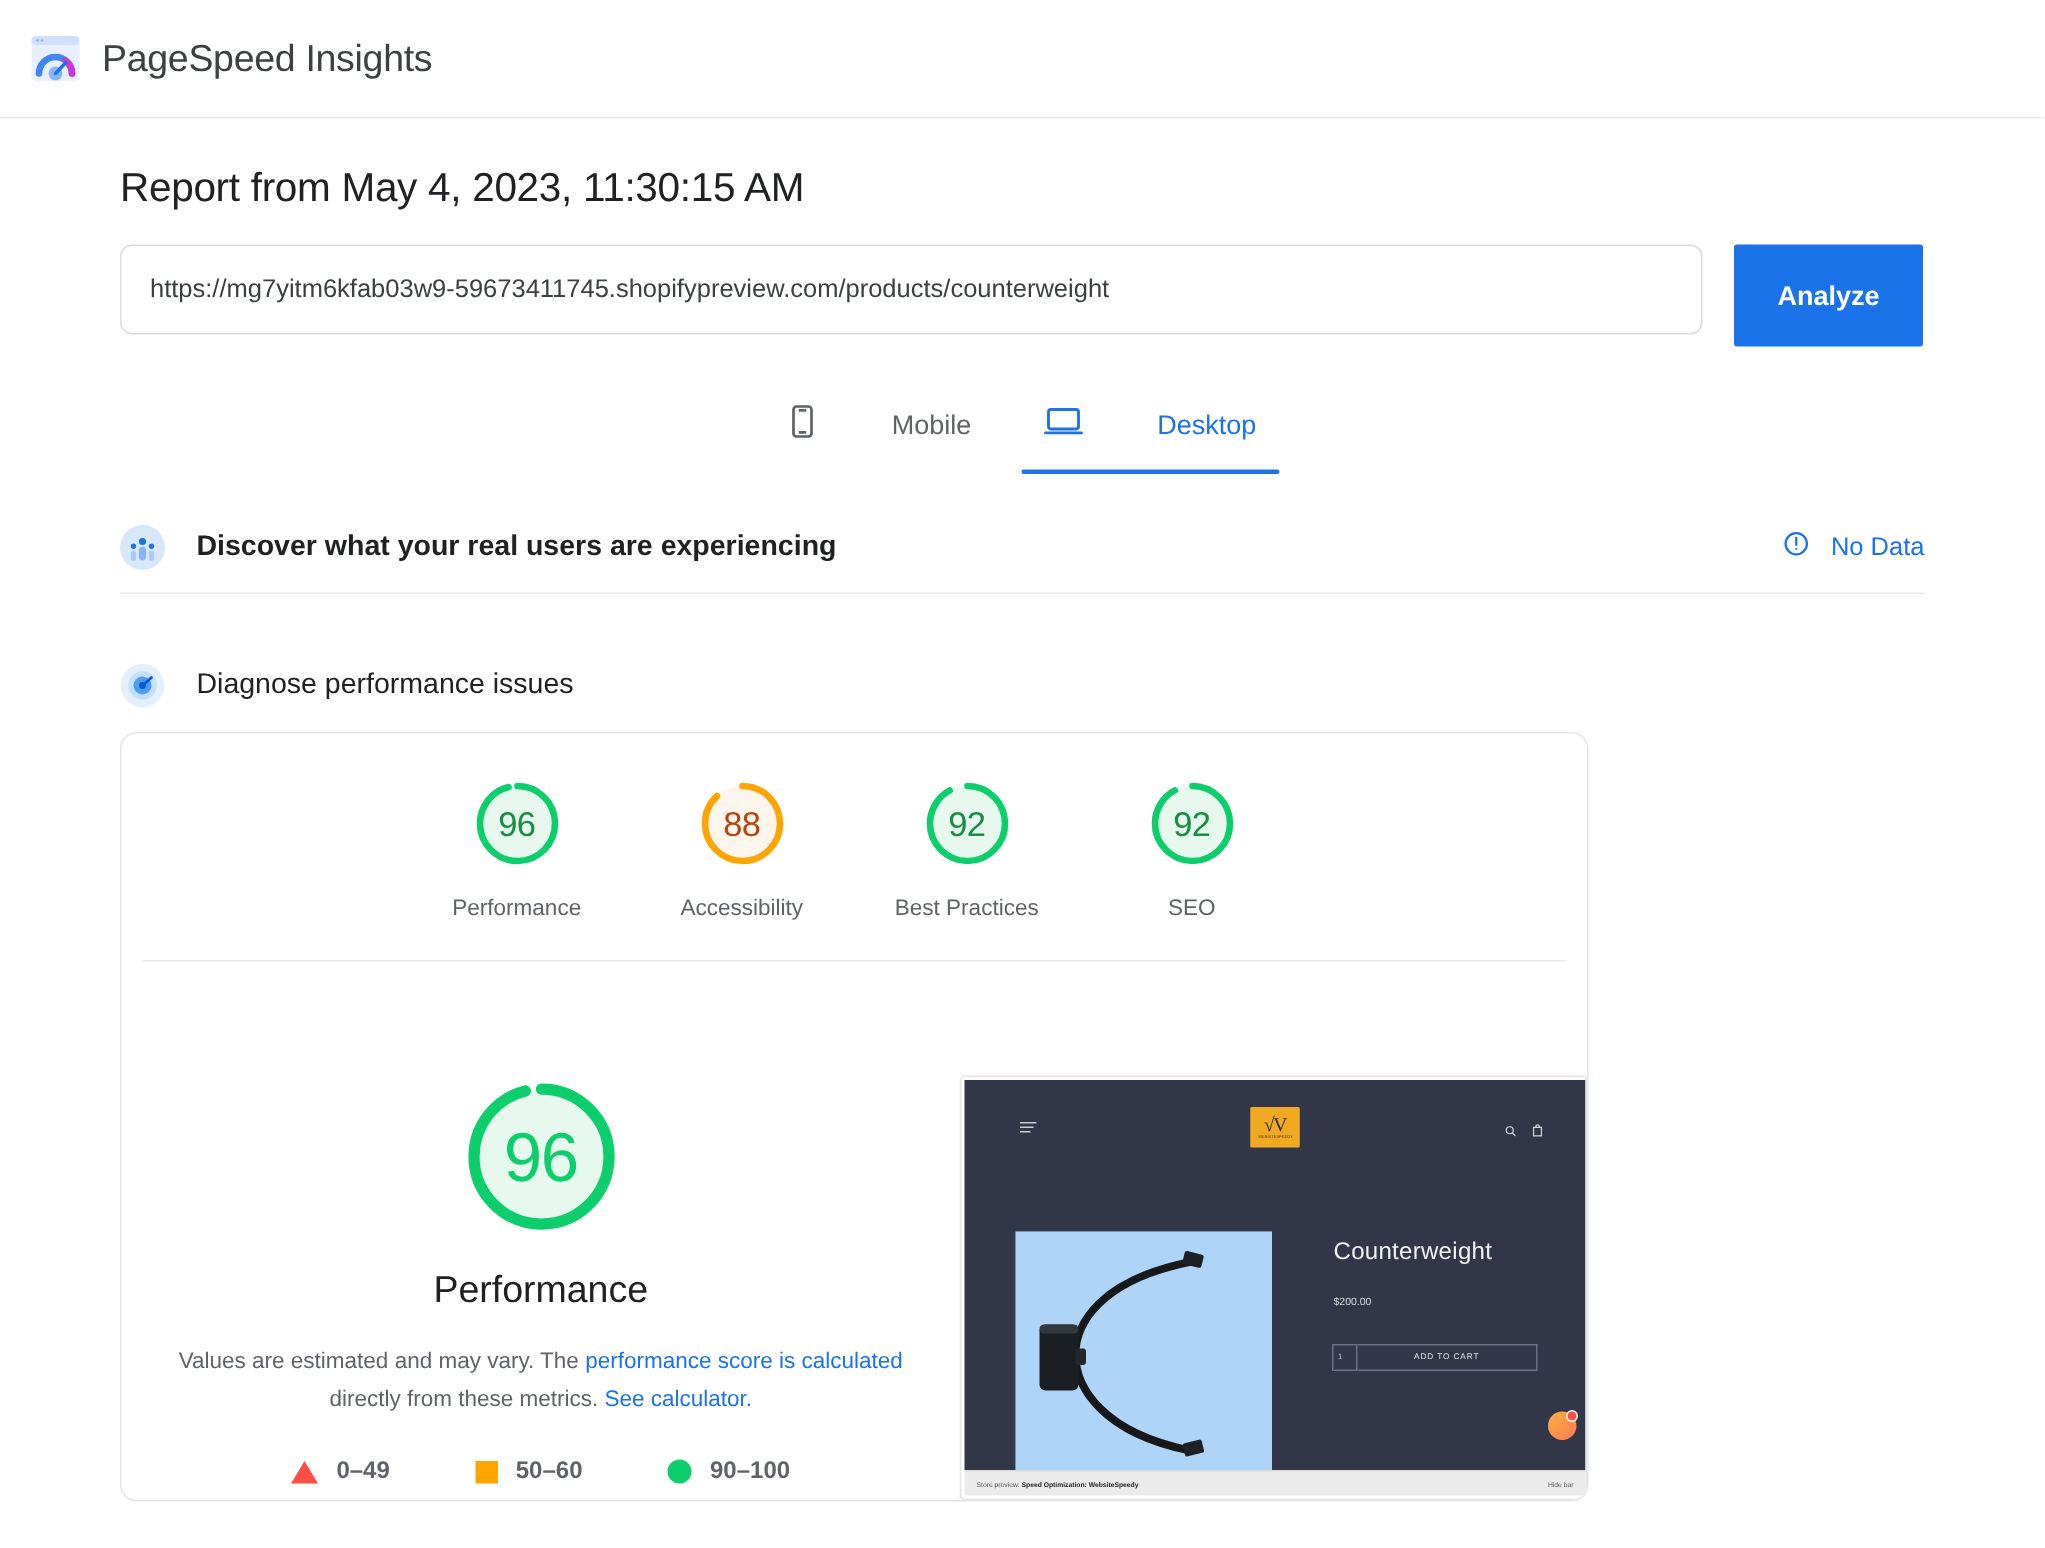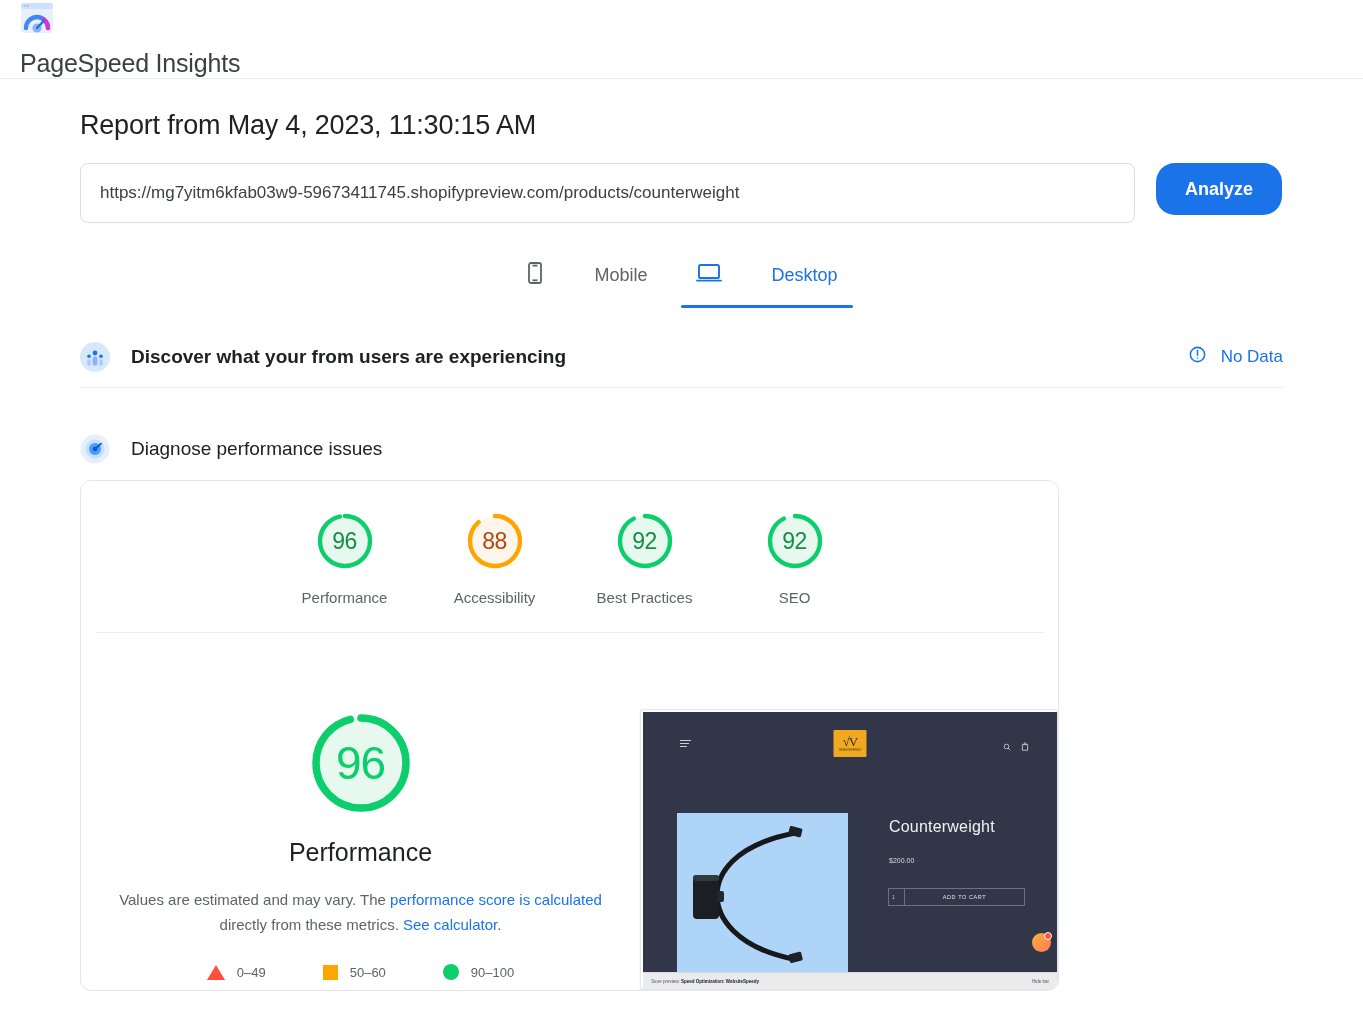--- a/index.html
+++ b/index.html
@@ -15,21 +15,21 @@
   
   .header {
     position: relative;
     height: 79px;
     border-bottom: 1px solid #e8eaed;
     display: flex;
     align-items: center;
     padding: 0 26px 0 20px;
     background: #fff;
   }
-  .brand { display: flex; gap: 14px; flex-direction: column; }
+  .brand { display: flex; align-items: center; gap: 14px; }
   .brand-logo { width: 34px; height: 34px; position: relative; }
   .brand-title {
     font-size: 25px;
     color: #3c4043;
     letter-spacing: -0.2px;
     font-weight: 400;
     white-space: nowrap;
   }
   .header-right {
     margin-left: auto;
@@ -82,25 +82,25 @@
     border-radius: 8px;
     padding: 0 19px;
     font-size: 17px;
     color: #3c4043;
     font-family: "Liberation Sans", sans-serif;
     outline: none;
     background: #fff;
   }
   .analyze-btn {
     flex: 0 0 126px;
-    height: 52px;
+    height: 68px;
     background: #1a73e8;
     color: #fff;
     border: none;
-    border-radius: 19px;
+    border-radius: 2px;
     font-size: 18px;
     font-weight: 700;
     cursor: pointer;
     font-family: "Liberation Sans", sans-serif;
   }
 
   
   .tabs {
     display: flex;
     justify-content: center;
@@ -233,23 +233,24 @@
     text-align: center;
     font-size: 15px;
     line-height: 25px;
     color: #5f6368;
   }
   .perf-note a { color: #1a73e8; text-decoration: none; cursor: pointer; margin-top: 26px; }
   .legend {
     margin-top: 27px;
     display: flex;
     gap: 57px;
-    align-items: flex-end;
-    font-size: 13px;
+    align-items: flex-start;
+    font-size: 16px;
     color: #5f6368;
+    font-weight: bold;
   }
   .legend-item { display: flex; align-items: center; gap: 12px; }
   .tri {
     width: 0; height: 0;
     border-left: 9px solid transparent;
     border-right: 9px solid transparent;
     border-bottom: 15px solid #ff4e42;
   }
   .sq { width: 15px; height: 15px; background: #ffa400; }
   .circ { width: 16px; height: 16px; border-radius: 50%; background: #0cce6b; }
@@ -433,21 +434,21 @@
       <svg width="30" height="30" viewBox="0 0 30 30">
         <circle cx="15" cy="15" r="15" fill="#d7e8fb"></circle>
         <circle cx="15" cy="11" r="2.4" fill="#1a73e8"></circle>
         <rect x="12.6" y="14.6" width="4.8" height="9" rx="2.2" fill="#8ab4f8"></rect>
         <circle cx="9" cy="14.2" r="1.8" fill="#1a73e8"></circle>
         <rect x="7.2" y="17.2" width="3.6" height="6.6" rx="1.7" fill="#a9cdf7"></rect>
         <circle cx="21" cy="14.2" r="1.8" fill="#1a73e8"></circle>
         <rect x="19.2" y="17.2" width="3.6" height="6.6" rx="1.7" fill="#a9cdf7"></rect>
       </svg>
     </span>
-    <span class="section-title">Discover what your from users are experiencing</span>
+    <span class="section-title">Discover what your real users are experiencing</span>
     <span class="nodata">
       <span>
         <svg width="19" height="19" viewBox="0 0 24 24" fill="none" stroke="#1a73e8" stroke-width="1.9">
           <circle cx="12" cy="12" r="9"></circle>
           <line x1="12" y1="7" x2="12" y2="13" stroke-linecap="round"></line>
           <circle cx="12" cy="16.3" r="0.9" fill="#1a73e8" stroke="none"></circle>
         </svg>
       </span>
       <span>No Data</span>
     </span>

